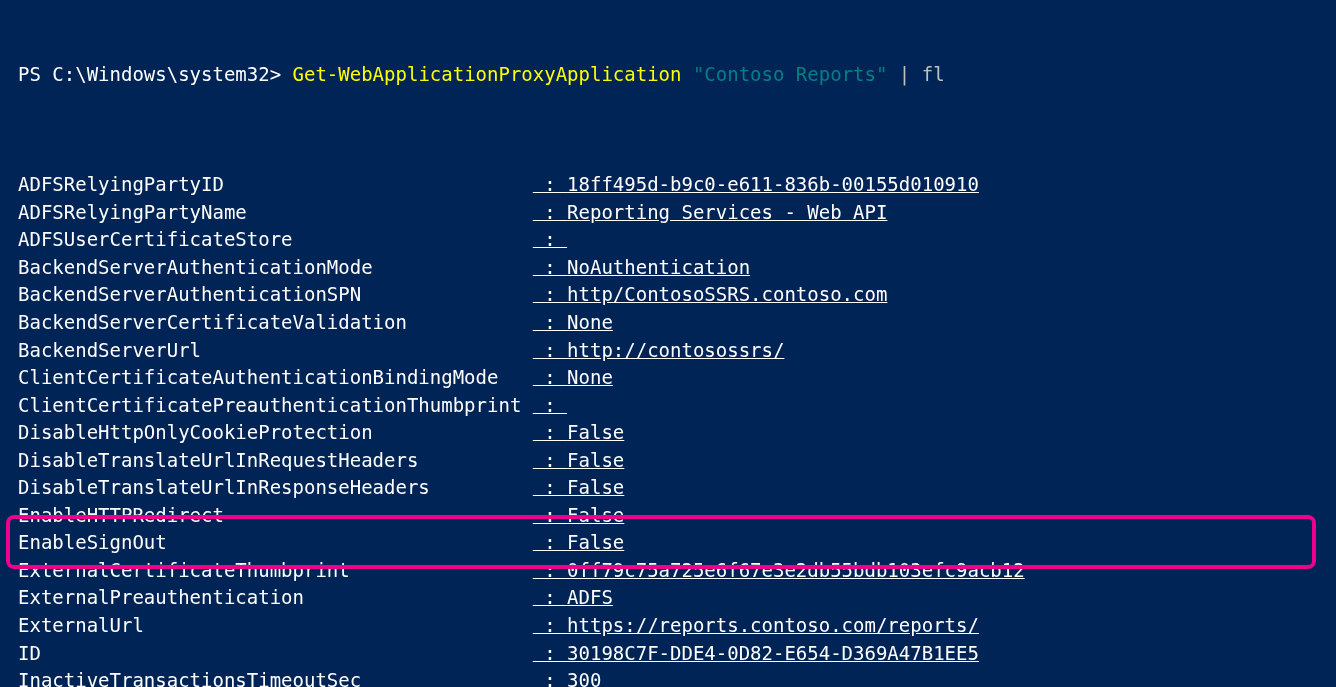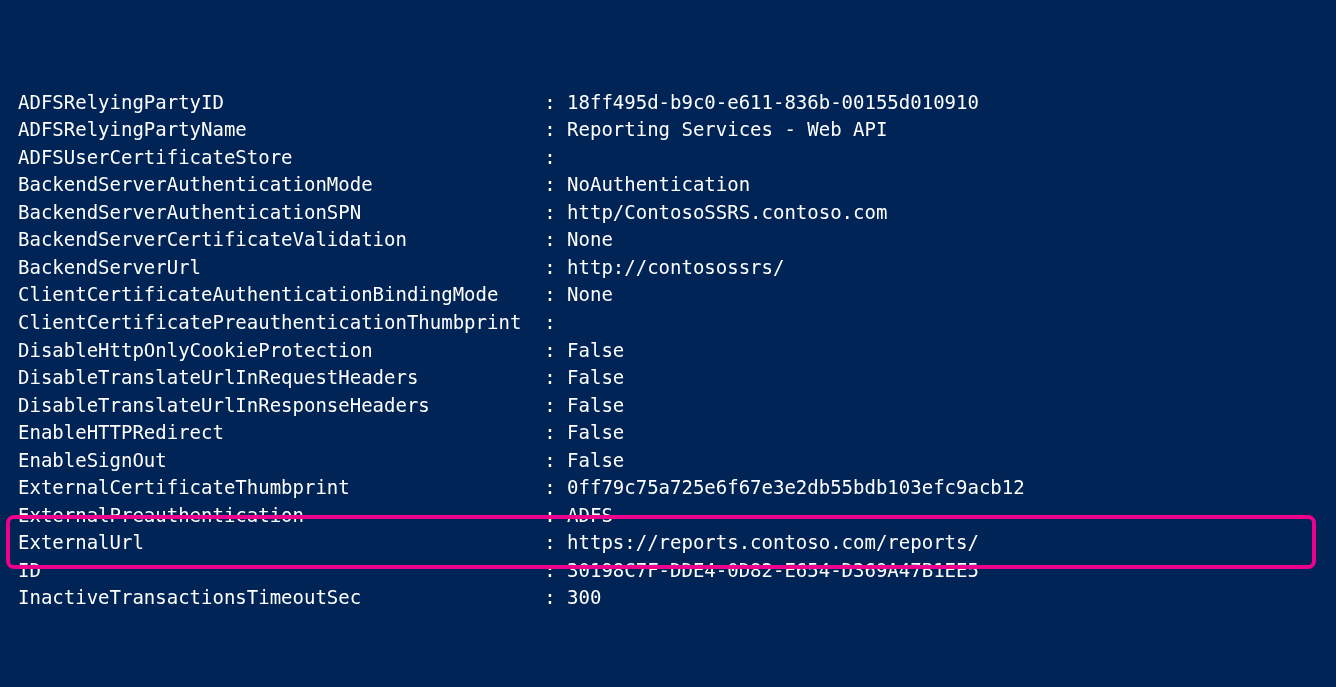--- a/index.html
+++ b/index.html
@@ -18,36 +18,37 @@
     padding: 6px 8px 8px 18px;
     white-space: pre;
     line-height: 1.45;
   }
   .prompt-line { white-space: pre; }
   .prompt { color: #ffffff; }
   .cmdlet { color: #ffff00; }
   .string { color: #008080; }
   .pipe   { color: #c0c0c0; }
   .output-block { margin-top: 1.45em; }
-  .row { white-space: pre; position: relative; }
+  .row { white-space: pre; position: relative; text-decoration: underline; }
   .key { color: #ffffff; display: inline-block; width: 45ch; }
   .colon { color: #ffffff; }
   .val { color: #ffffff; }
   .highlight-box {
     position: absolute;
     border: 4px solid #ec008c;
     border-radius: 8px;
     left: 6px;
     width: 1310px;
     height: 54px;
     top: 515px;
     pointer-events: none;
     box-sizing: border-box;
   }
 </style>
 </head>
 <body>
 
 <div class="terminal">
+  <div class="prompt-line"><span class="prompt">PS C:\Windows\system32&gt; </span><span class="cmdlet">Get-WebApplicationProxyApplication </span><span class="string">"Contoso Reports"</span><span class="pipe"> | fl</span></div>
   <div class="output-block" id="output"><div class="row"><span class="key">ADFSRelyingPartyID                          </span><span class="colon"> : </span><span class="val">18ff495d-b9c0-e611-836b-00155d010910</span></div><div class="row"><span class="key">ADFSRelyingPartyName                        </span><span class="colon"> : </span><span class="val">Reporting Services - Web API</span></div><div class="row"><span class="key">ADFSUserCertificateStore                    </span><span class="colon"> : </span><span class="val"></span></div><div class="row"><span class="key">BackendServerAuthenticationMode             </span><span class="colon"> : </span><span class="val">NoAuthentication</span></div><div class="row"><span class="key">BackendServerAuthenticationSPN              </span><span class="colon"> : </span><span class="val">http/ContosoSSRS.contoso.com</span></div><div class="row"><span class="key">BackendServerCertificateValidation          </span><span class="colon"> : </span><span class="val">None</span></div><div class="row"><span class="key">BackendServerUrl                            </span><span class="colon"> : </span><span class="val">http://contosossrs/</span></div><div class="row"><span class="key">ClientCertificateAuthenticationBindingMode  </span><span class="colon"> : </span><span class="val">None</span></div><div class="row"><span class="key">ClientCertificatePreauthenticationThumbprint</span><span class="colon"> : </span><span class="val"></span></div><div class="row"><span class="key">DisableHttpOnlyCookieProtection             </span><span class="colon"> : </span><span class="val">False</span></div><div class="row"><span class="key">DisableTranslateUrlInRequestHeaders         </span><span class="colon"> : </span><span class="val">False</span></div><div class="row"><span class="key">DisableTranslateUrlInResponseHeaders        </span><span class="colon"> : </span><span class="val">False</span></div><div class="row"><span class="key">EnableHTTPRedirect                          </span><span class="colon"> : </span><span class="val">False</span></div><div class="row"><span class="key">EnableSignOut                               </span><span class="colon"> : </span><span class="val">False</span></div><div class="row"><span class="key">ExternalCertificateThumbprint               </span><span class="colon"> : </span><span class="val">0ff79c75a725e6f67e3e2db55bdb103efc9acb12</span></div><div class="row"><span class="key">ExternalPreauthentication                   </span><span class="colon"> : </span><span class="val">ADFS</span></div><div class="row"><span class="key">ExternalUrl                                 </span><span class="colon"> : </span><span class="val">https://reports.contoso.com/reports/</span></div><div class="row"><span class="key">ID                                          </span><span class="colon"> : </span><span class="val">30198C7F-DDE4-0D82-E654-D369A47B1EE5</span></div><div class="row"><span class="key">InactiveTransactionsTimeoutSec              </span><span class="colon"> : </span><span class="val">300</span></div></div>
 </div>
 
 <div class="highlight-box"></div>
 
 </body></html>

